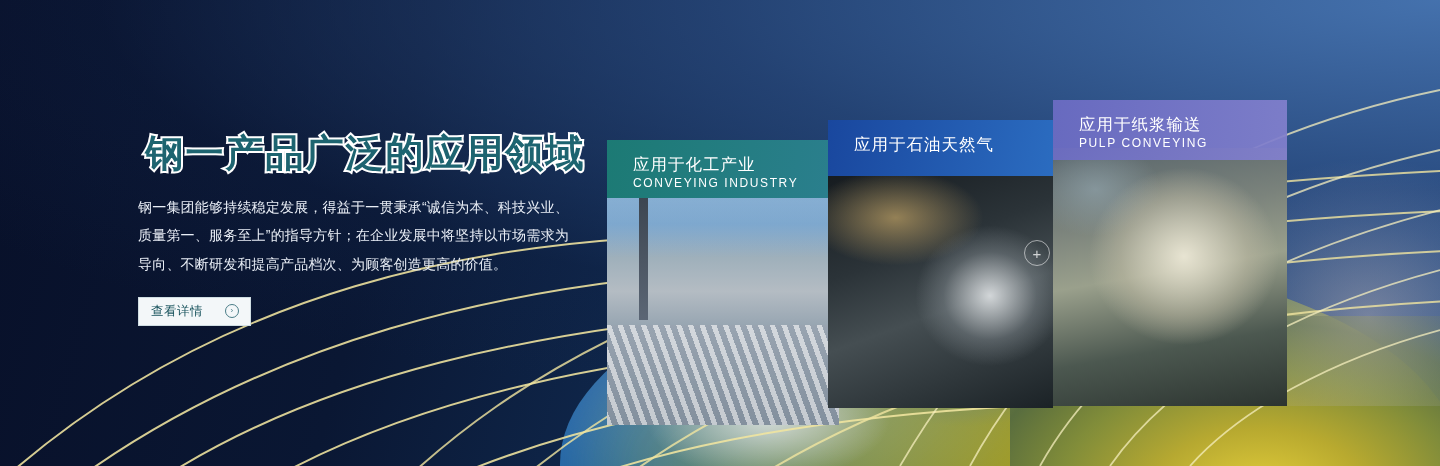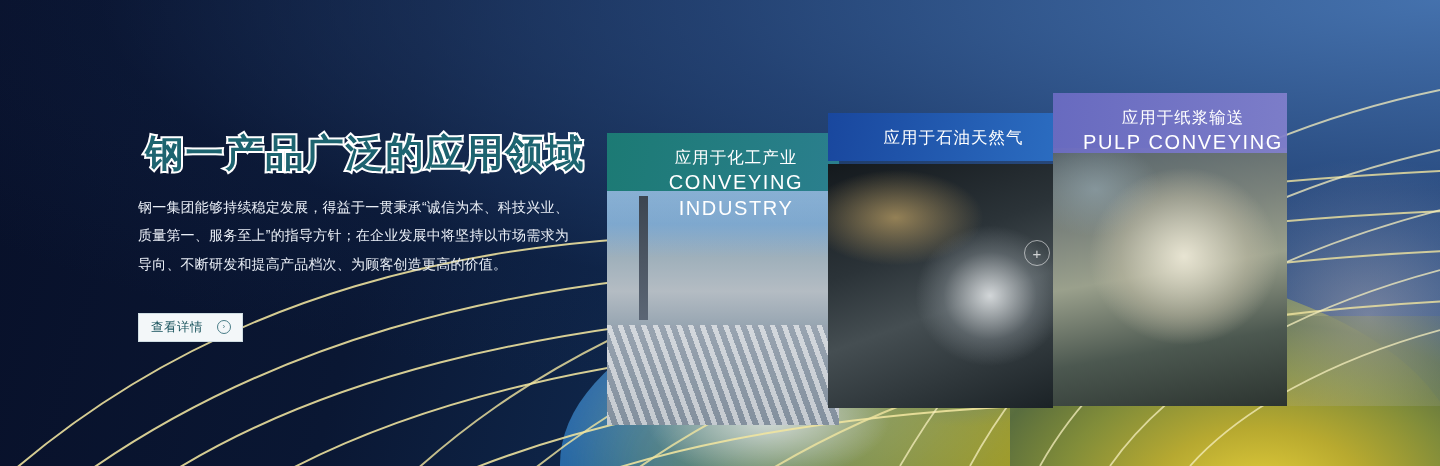--- a/index.html
+++ b/index.html
@@ -53,39 +53,39 @@
     color:#1d6470;
     -webkit-text-stroke:4px #ffffff;
     paint-order:stroke fill;
     margin:0 0 18px 0;white-space:nowrap;text-align:center;
   }
   .desc{
     color:#e9eef6;font-size:14px;line-height:2.05;letter-spacing:.2px;
     margin:0;width:442px;
   }
   .btn{
-    display:inline-flex;align-items:center;gap:14px;
-    margin-top:34px;padding:5px 11px 5px 12px;
+    display:inline-flex;align-items:center;gap:22px;
+    margin-top:18px;padding:5px 11px 5px 12px;
     background:#f3f7f9;color:#17525c;border:1px solid #cfdde2;
     font-size:12.5px;letter-spacing:.5px;cursor:pointer;
   }
   .btn .ring{
     width:14px;height:14px;border:1px solid #4a7d88;border-radius:50%;
     display:inline-flex;align-items:center;justify-content:center;
     font-size:8px;line-height:1;color:#4a7d88;
   }
 
   
   .card{position:absolute;overflow:hidden;}
   .card .band{
-    position:absolute;left:0;top:5px;width:100%;
-    padding:13px 0 11px 26px;color:#fff;text-align:center;
+    position:absolute;left:0;top:12px;width:100%;
+    padding:13px 0 11px 26px;color:#fff;
   }
   .band .cn{font-size:16.5px;letter-spacing:1px;line-height:1.35;}
-  .band .en{font-size:20px;letter-spacing:1.6px;line-height:1.3;margin-top:1px;}
+  .band .en{font-size:12px;letter-spacing:1.6px;line-height:1.3;margin-top:1px;}
   .card .photo{position:absolute;left:0;width:100%;}
 
   
   #card-chemical{left:607px;top:128px;width:232px;height:297px;}
   #card-chemical .band{height:58px;background:linear-gradient(100deg,#1c7a74 0%,#2b7f8e 100%);}
   #card-chemical .photo{
     top:58px;height:239px;
     background:
       linear-gradient(180deg, rgba(120,160,200,.25) 0%, rgba(255,255,255,0) 30%),
       linear-gradient(180deg,#8fb6d8 0%,#7fa9cf 16%,#9fb0bb 30%,#b4bcc3 44%,#98a6b2 58%,#c7ccd2 72%,#aab3bb 86%,#8e9aa6 100%);
@@ -97,21 +97,21 @@
   }
   #card-chemical .photo:after{
     content:"";position:absolute;left:0;bottom:0;width:100%;height:42%;
     background:
       repeating-linear-gradient(70deg, rgba(255,255,255,.55) 0 5px, rgba(140,155,170,.35) 5px 11px),
       linear-gradient(180deg,#9fa9b4,#7e8a97);
   }
 
   
   #card-oilgas{left:828px;top:108px;width:225px;height:300px;}
-  #card-oilgas .band{height:48px;background:linear-gradient(100deg,#19479e 0%,#2b6cc0 100%);}
+  #card-oilgas .band{height:56px;background:linear-gradient(100deg,#19479e 0%,#2b6cc0 100%);}
   #card-oilgas .photo{
     top:56px;height:244px;
     background:
       radial-gradient(46% 40% at 72% 54%, rgba(235,238,240,.85) 0%, rgba(150,158,164,.35) 45%, rgba(20,26,30,0) 72%),
       radial-gradient(60% 30% at 30% 22%, rgba(176,150,96,.8) 0%, rgba(60,52,38,0) 65%),
       linear-gradient(160deg,#14191d 0%,#2b3338 36%,#454e52 58%,#1b2226 100%);
   }
   #card-oilgas .plusicon{
     position:absolute;left:196px;top:132px;width:26px;height:26px;border-radius:50%;
     border:1px solid rgba(255,255,255,.55);color:rgba(255,255,255,.75);

